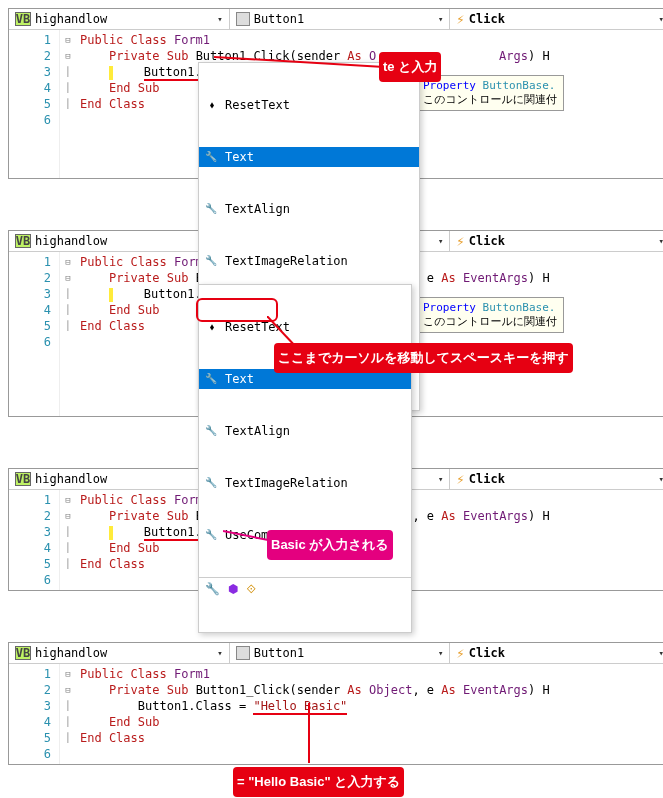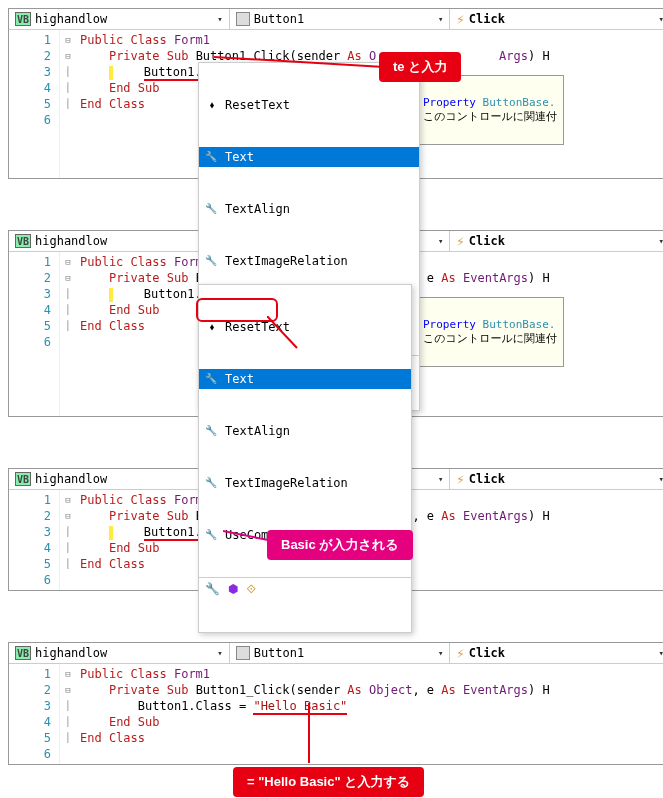--- a/index.html
+++ b/index.html
@@ -1,42 +1,42 @@
 <!DOCTYPE html>
 <html><head>
 <meta charset="utf-8">
 <style>
 body{margin:0;padding:8px;font-family:'Consolas','MS Gothic',monospace;font-size:12px;background:#fff;width:663px}
 .panel{border:1px solid #999;background:#fff;margin-bottom:8px;position:relative}
 .nav{display:flex;border-bottom:1px solid #ccc;background:#fff;height:20px;align-items:center}
 .nav-item{display:flex;align-items:center;padding:0 6px;border-right:1px solid #ccc;height:100%;flex:1}
 .nav-item:last-child{border-right:none}
-.vb-icon{display:inline-flex;width:14px;height:12px;background:#86efac;border:1px solid #666;font-size:10px;align-items:center;justify-content:center;margin-right:4px;color:#444;font-weight:bold}
+.vb-icon{display:inline-flex;width:14px;height:12px;background:#bef264;border:1px solid #666;font-size:12px;align-items:center;justify-content:center;margin-right:4px;color:#444;font-weight:bold}
 .btn-icon{width:12px;height:12px;background:#ddd;border:1px solid #888;margin-right:4px;display:inline-block}
 .bolt-icon{color:#e8a030;margin-right:4px;font-size:14px}
 .dd-arrow{margin-left:auto;font-size:9px;color:#333}
 .code-area{display:flex;font-size:12px;line-height:16px;min-height:90px}
 .gutter{width:42px;text-align:right;padding:2px 8px 2px 0;color:#2b91af;background:#fff;border-right:1px solid #eee}
 .fold{width:16px;padding:2px 0;color:#808080;text-align:center}
 .fold span{display:block;height:16px;font-size:9px;line-height:16px}
 .code{padding:2px 4px;white-space:pre;position:relative;flex:1}
 .kw{color:#b91c1c}
 .typ{color:#701a75}
 .str{color:#a31515}
 .mk{background:#ffeb3b;display:inline-block;width:4px;height:14px;vertical-align:middle;margin-right:2px}
 .intelli{position:absolute;background:#fff;border:1px solid #ccc;box-shadow:2px 2px 6px rgba(0,0,0,0.2);font-size:12px;z-index:5}
 .intelli-item{padding:2px 6px;display:flex;align-items:center;min-width:200px}
 .intelli-item.sel{background:#0078d7;color:#fff}
 .ii-icon{width:14px;height:14px;margin-right:6px;display:inline-flex;align-items:center;justify-content:center;font-size:10px}
 .wrench{color:#555}
 .intelli-tabs{border-top:1px solid #ccc;padding:3px 6px;display:flex;gap:8px}
-.tooltip{position:absolute;background:#fffff0;border:1px solid #999;padding:20px 6px;font-size:11px;z-index:4;line-height:14px}
+.tooltip{position:absolute;background:#fffff0;border:1px solid #999;padding:3px 6px;font-size:11px;z-index:4;line-height:14px}
 .tt-prop{color:#0000ff}
 .tt-link{color:#2b91af}
-.callout{position:absolute;padding:6px 14px;color:#fff;font-weight:bold;font-size:13px;border-radius:4px;z-index:10;font-family:'Meiryo','MS Gothic',sans-serif}
+.callout{position:absolute;padding:6px 4px;color:#fff;font-weight:bold;font-size:13px;border-radius:4px;z-index:10;font-family:'Meiryo','MS Gothic',sans-serif}
 .callout.red{background:#e60012}
 .callout.mag{background:#e4007f}
 .arrow-down{text-align:center;padding:2px 0 10px}
 .arrow-down svg{width:30px;height:28px}
 .red-box{position:absolute;border:2px solid #e60012;border-radius:6px;z-index:6;pointer-events:none}
 .underline{border-bottom:2px solid #e60012}
 .leader{position:absolute;z-index:8;pointer-events:none}
 b.hl{font-weight:normal}
 </style>
 </head>
@@ -155,20 +155,21 @@
         <div class="intelli-item"><span class="ii-icon wrench">🔧</span><span>UseCompa</span></div>
         <div class="intelli-tabs"><span class="wrench">🔧</span><span style="color:#8a2be2">⬢</span><span style="color:#d18c00">⟐</span></div>
       </div>
       <div class="red-box" style="top:46px;left:120px;width:78px;height:20px"></div>
       <div class="tooltip" style="top:45px;left:340px"><span class="tt-prop">Property</span> <span class="tt-link">ButtonBase.</span><br><span>このコントロールに関連付</span></div>
     </div>
   </div>
   <svg class="leader" style="top:85px;left:258px" width="40" height="40">
       <line x1="0" y1="0" x2="30" y2="32" stroke="#e60012" stroke-width="2"></line>
     </svg>
+  <div class="callout red" style="top:112px;left:265px">ここまでカーソルを移動してスペースキーを押す</div>
 </div>
 
 <div class="arrow-down"><svg viewBox="0 0 30 28">
       <path d="M10 0 H20 V12 H30 L15 28 L0 12 H10 Z" fill="#e60012"></path>
     </svg></div>
 
 
 <div class="panel">
   <div class="nav">
     <div class="nav-item">

